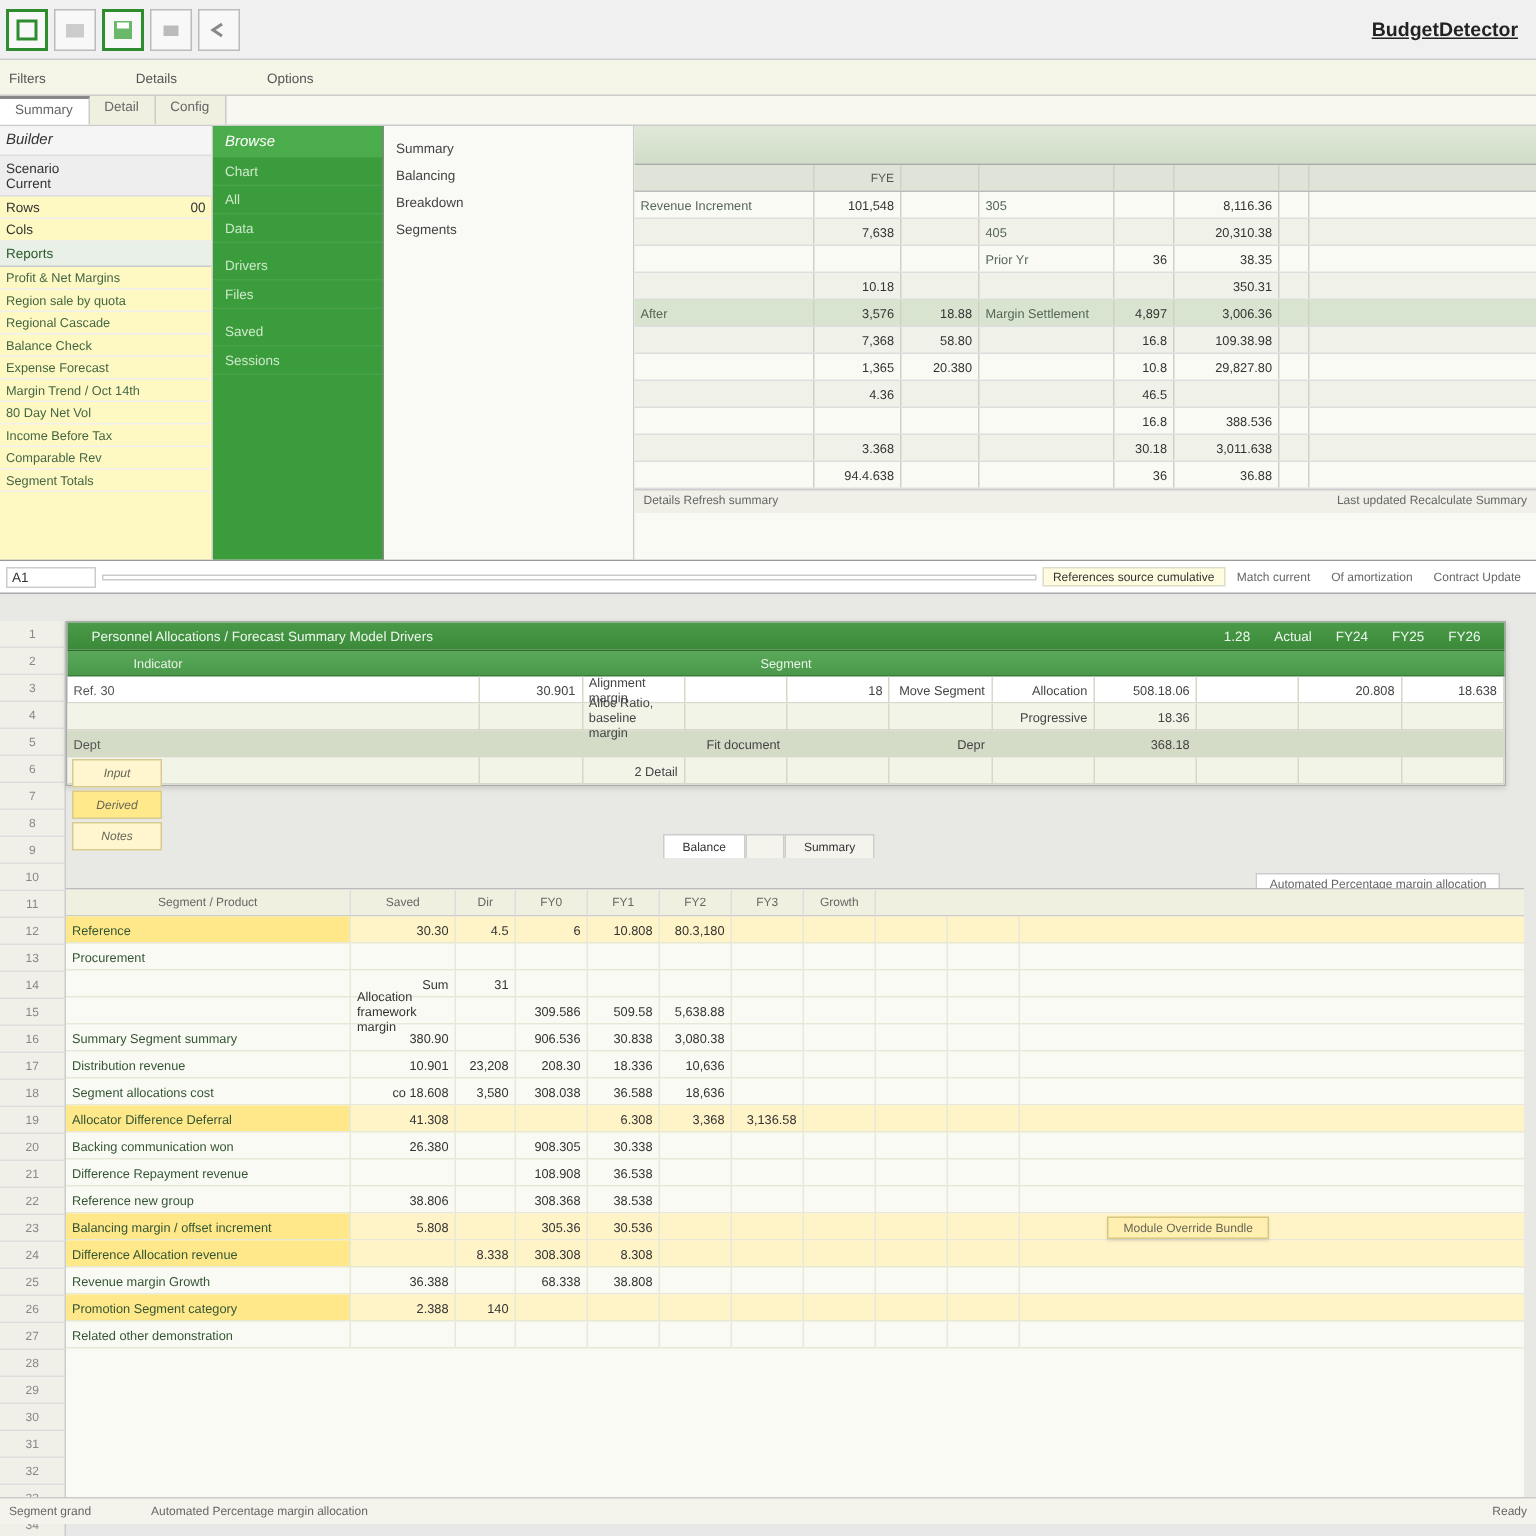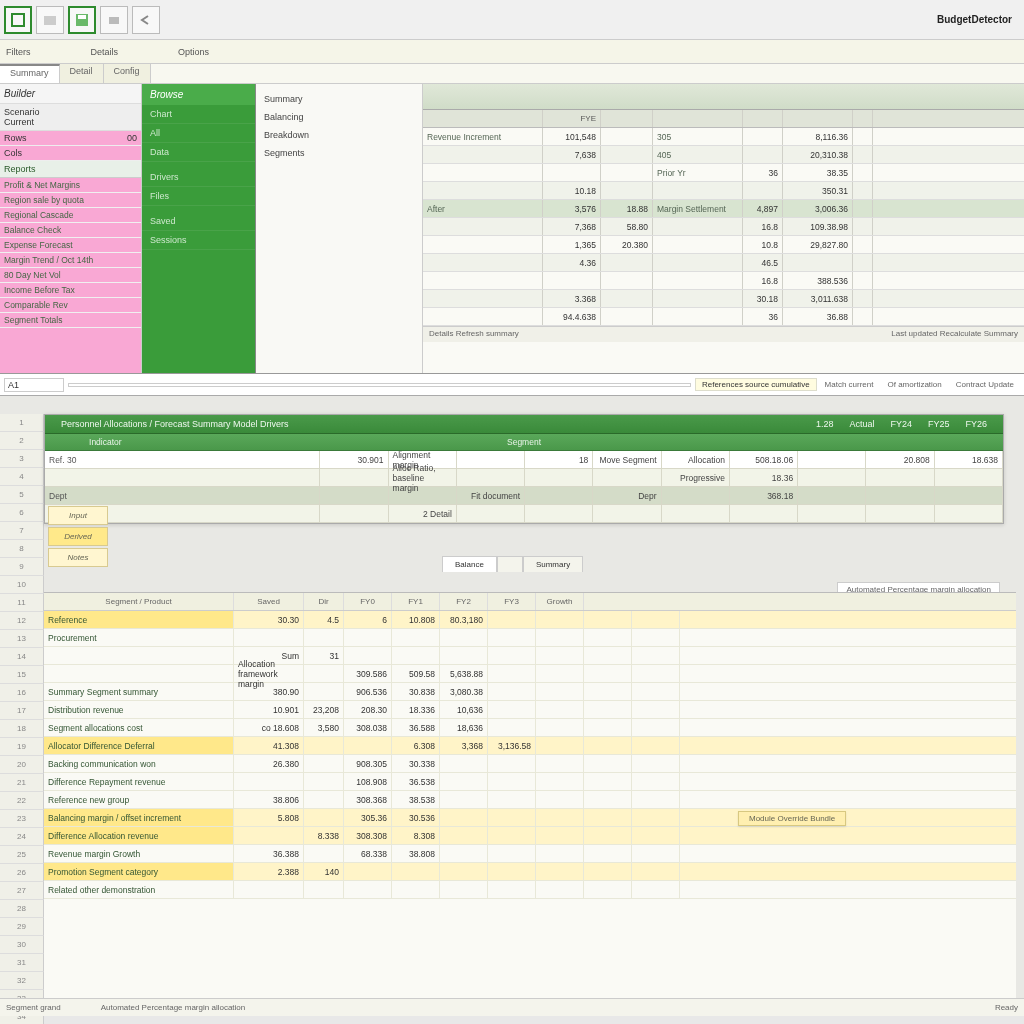--- a/index.html
+++ b/index.html
@@ -3,35 +3,35 @@
 <meta charset="utf-8">
 <style>
 * { margin: 0; padding: 0; box-sizing: border-box; font-family: 'Segoe UI', Tahoma, sans-serif; }
 body { background: #e8e8e8; width: 1024px; height: 1024px; overflow: hidden; font-size: 10px; color: #333; }
 
 
 .top-bar { height: 40px; background: #f0f0f0; border-bottom: 1px solid #ccc; display: flex; align-items: center; padding: 2px 4px; gap: 4px; }
 .top-bar .tool-btn { width: 28px; height: 28px; background: #f8f8f8; border: 1px solid #bbb; display: flex; align-items: center; justify-content: center; }
 .top-bar .tool-btn.green { border: 2px solid #2e8b2e; }
 .top-bar .tool-btn svg { width: 16px; height: 16px; }
-.app-title { margin-left: auto; font-weight: bold; font-size: 10px; color: #222; padding-right: 8px; }
+.app-title { margin-left: auto; font-weight: bold; font-size: 13px; color: #222; padding-right: 8px; text-decoration: underline; }
 
 
 .ribbon-row { height: 24px; background: #f5f5e8; border-bottom: 1px solid #ccc; display: flex; align-items: center; padding: 0 6px; gap: 60px; font-size: 9px; color: #555; }
 .ribbon-row .rib-item { cursor: pointer; }
 
 .sheet-tabs-row { height: 20px; background: #f8f8f0; border-bottom: 1px solid #ccc; display: flex; font-size: 9px; }
 .sheet-tab { padding: 2px 10px; border-right: 1px solid #ccc; background: #f0f0e0; color: #666; }
 .sheet-tab.active { background: #fff; border-top: 2px solid #888; }
 
 
 .upper-area { display: flex; height: 290px; border-bottom: 1px solid #999; }
 
 
-.left-panel { width: 142px; background: #f9a8d4; border-right: 1px solid #ccc; display: flex; flex-direction: column; }
+.left-panel { width: 142px; background: #fef9c3; border-right: 1px solid #ccc; display: flex; flex-direction: column; }
 .left-panel .panel-header { padding: 4px; font-size: 10px; font-style: italic; background: #f5f5f5; border-bottom: 1px solid #ddd; }
 .left-panel .panel-sub { padding: 3px 4px; font-size: 9px; background: #eee; border-bottom: 1px solid #ddd; display: flex; justify-content: space-between; flex-direction: column; }
 .left-panel .panel-row { padding: 2px 4px; font-size: 9px; border-bottom: 1px solid #eee; display: flex; justify-content: space-between; }
 .left-panel .group-head { background: #e8f0e8; color: #2a5a2a; font-weight: 500; padding: 3px 4px; font-size: 9px; border-bottom: 1px solid #ccc; }
 .left-panel .link-row { padding: 2px 4px; font-size: 8.5px; color: #446644; border-bottom: 1px solid #f0f0f0; }
 
 
 .green-nav { width: 114px; background: #3a9c3a; color: #d8f0d8; border-right: 1px solid #888; display: flex; flex-direction: column; }
 .green-nav .nav-header { background: #4aac4a; padding: 5px 8px; font-size: 10px; font-style: italic; color: #fff; }
 .green-nav .nav-item { padding: 4px 8px; font-size: 9px; color: #cde8cd; border-bottom: 1px solid rgba(255,255,255,0.08); }

